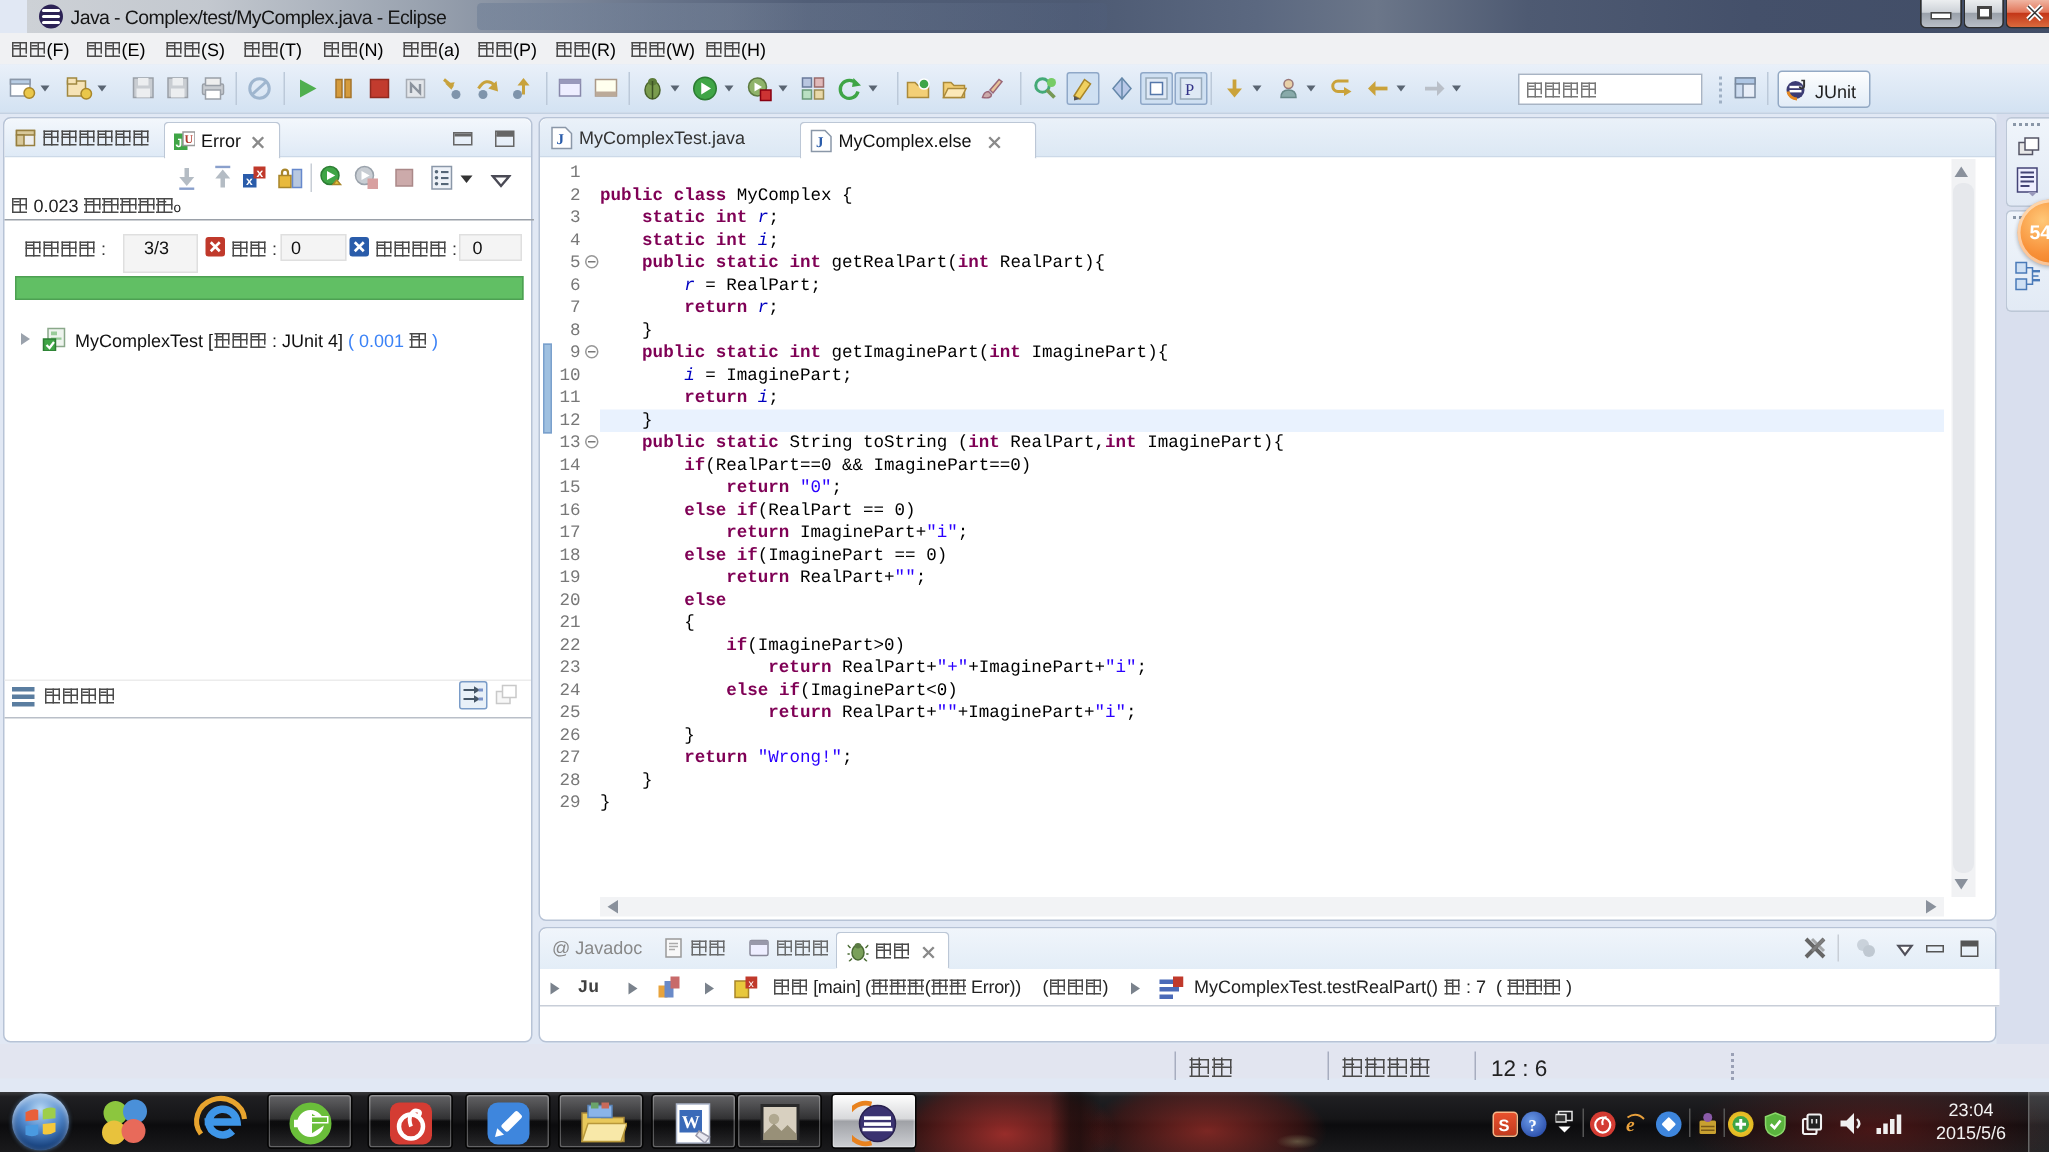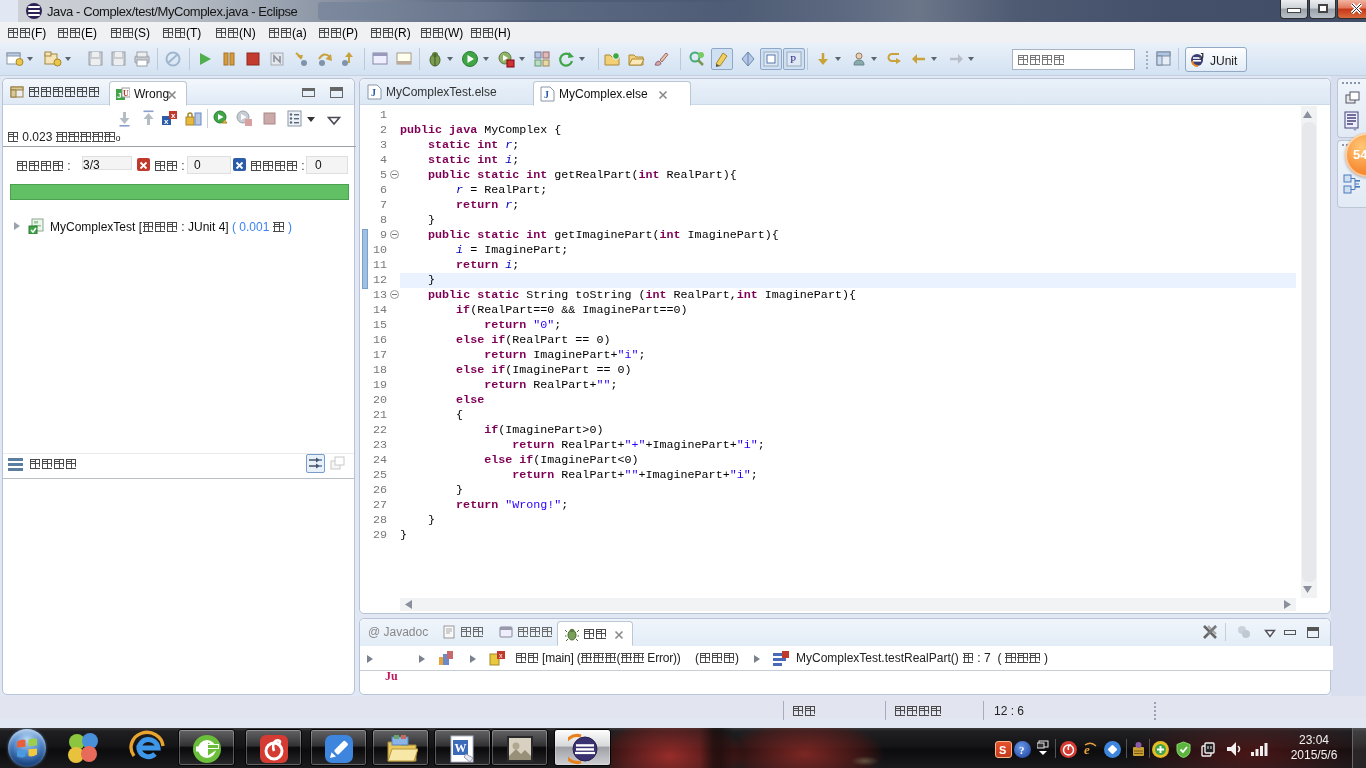--- a/index.html
+++ b/index.html
@@ -35,21 +35,21 @@
 #ws{left:0;top:76px;width:1366px;height:620px}
 #ws .bgsb{position:absolute;left:1331px;top:0;width:35px;height:620px;background:#d9dfee}
 .panel{position:absolute;background:#fff;border:1px solid #b7c3d6;border-radius:5px}
 #lp{left:2px;top:2px;width:353px;height:617px}
 #lphead{position:absolute;left:0;top:0;right:0;height:26px;background:linear-gradient(#f3f7fc,#dfeaf6);border-bottom:1px solid #ccd9e8;border-radius:5px 5px 0 0}
 .vtab{position:absolute;background:#fff;border:1px solid #bcc7d6;border-bottom:1px solid #fff;border-radius:3.5px 3.5px 0 0;top:2px;height:25px}
 #ep{left:359px;top:2px;width:972px;height:536px}
 #ephead{position:absolute;left:0;top:0;right:0;height:26px;background:linear-gradient(#eaf1f9,#dce8f4);border-bottom:1px solid #ccd9e8;border-radius:5px 5px 0 0}
 #bp{left:359px;top:542px;width:972px;height:77px}
 #bphead{position:absolute;left:0;top:0;right:0;height:27px;background:linear-gradient(#f0f5fb,#e3edf7);border-radius:5px 5px 0 0}
-#sbar{left:0;top:696px;width:1366px;height:23px;background:#e2e5f0;font-size:12px;color:#222}
+#sbar{left:0;top:696px;width:1366px;height:23px;background:#e2e5f0;font-size:15px;color:#222}
 #task{left:0;top:728px;width:1366px;height:40px;background:linear-gradient(#3a3a3c 0,#1f1f22 8%,#151517 45%,#0c0c0e 55%,#1a1a1c 100%);overflow:hidden}
 .tkbtn{position:absolute;top:1px;width:57px;height:37px;border-radius:3px;border:1px solid #050505;
 background:linear-gradient(rgba(255,255,255,.30),rgba(255,255,255,.12) 45%,rgba(0,0,0,.28) 50%,rgba(255,255,255,.08));box-shadow:inset 0 0 0 1px rgba(255,255,255,.28)}
 .tkbtn.active{background:linear-gradient(#fefefe,#d8d9db 45%,#9fa1a6 50%,#cdcfd3)}
 .tray-ic{position:absolute;top:13px;width:17px;height:17px;border-radius:3px}
 #codepre{position:absolute;left:40px;top:29px;font-family:"Liberation Mono",monospace;font-size:11.7px;line-height:15px;color:#000;white-space:pre}
 #codepre k{color:#7f0055;font-weight:bold;font-style:normal}
 #codepre s1{color:#2a00ff;text-decoration:none;font-style:normal}
 #codepre f{color:#0000c0;font-style:italic}
 #lnums{position:absolute;left:3px;top:29px;width:24px;font-size:11.7px;line-height:15px;color:#787878;text-align:right;white-space:pre;font-family:"Liberation Mono",monospace}
@@ -285,21 +285,21 @@
             <rect x="1" y="5" width="5" height="7" fill="#d8c89a" stroke="#977f3f"></rect>
           </svg></div>
       <div class="abs" style="left:25px;top:6px;font-size:12px;color:#333"><b class="c"></b><b class="c"></b><b class="c"></b><b class="c"></b><b class="c"></b><b class="c"></b></div>
       <div class="vtab" style="left:106px;width:78px">
         <div class="abs" style="left:5px;top:5px"><svg width="15" height="15">
               <rect x="1" y="2" width="9" height="11" fill="#3fa546"></rect>
               <text x="2" y="11" font-size="8" fill="#fff" font-family="Liberation Sans" font-weight="bold">J</text>
               <rect x="7" y="1" width="8" height="9" fill="#fff" stroke="#999"></rect>
               <text x="8" y="8.5" font-size="8" fill="#b03a2e" font-family="Liberation Serif" font-weight="bold">U</text>
             </svg></div>
-        <div class="abs" style="left:24px;top:5px;font-size:12px;color:#111">Wrong</div>
+        <div class="abs" style="left:24px;top:5px;font-size:12px;color:#111">Error</div>
         <svg class="abs" style="left:57px;top:8px" width="10" height="10">
             <path d="M1.5 1.5 L8.5 8.5 M8.5 1.5 L1.5 8.5" stroke="#8a8a8a" stroke-width="1.6"></path>
           </svg>
       </div>
       <div class="abs" style="left:299px;top:9px;width:13px;height:9px;border:1px solid #666">
           <div style="height:2px;background:#666"></div>
         </div>
       <div class="abs" style="left:327px;top:8px;width:13px;height:11px;border:1px solid #666">
           <div style="height:3px;background:#666;border-bottom:1px solid #666"></div>
         </div>
@@ -348,21 +348,21 @@
           <circle cx="5" cy="12.5" r="1.2" fill="#567"></circle>
           <rect x="8" y="12" width="5" height="1.4" fill="#567"></rect>
         </svg></div>
       <div class="abs" style="left:304px;top:38px;width:0;height:0;border:4px solid transparent;border-top:5px solid #333"></div>
       <svg class="abs" style="left:324px;top:37px" width="14" height="10">
         <polygon points="1.5,1.5 12.5,1.5 7,8" fill="#fdfdfd" stroke="#4a4a55" stroke-width="1.6"></polygon>
       </svg>
     <div class="abs" style="left:4px;top:51px;font-size:12px;color:#222"><b class="c"></b> 0.023 <b class="c"></b><b class="c"></b><b class="c"></b><b class="c"></b><b class="c"></b><span style="font-size:9px">o</span></div>
     <div class="abs" style="left:0;top:67px;width:353px;height:1px;background:#9aa0a8"></div>
     <div class="abs" style="left:13px;top:80px;font-size:12px;color:#333"><b class="c"></b><b class="c"></b><b class="c"></b><b class="c"></b> : </div>
-    <div class="abs" style="left:79px;top:77px;width:50px;height:14px;background:#f4f4f4;border:1px solid #dfdfdf;font-size:12px;padding:1px 0;color:#111">3/3</div>
+    <div class="abs" style="left:79px;top:77px;width:50px;height:26px;background:#f4f4f4;border:1px solid #dfdfdf;font-size:12px;padding:1px 13px;color:#111">3/3</div>
     <div class="abs" style="left:134px;top:79px;width:13px;height:13px;background:#c0392b;border-radius:2px"><svg width="13" height="13">
           <path d="M3.5 3.5 l6 6 m0 -6 l-6 6" stroke="#fff" stroke-width="1.8"></path>
         </svg></div>
     <div class="abs" style="left:151px;top:80px;font-size:12px;color:#333"><b class="c"></b><b class="c"></b> : </div>
     <div class="abs" style="left:184px;top:77px;width:44px;height:18px;background:#f4f4f4;border:1px solid #dfdfdf;font-size:12px;padding:1px 6px;color:#111">0</div>
     <div class="abs" style="left:230px;top:79px;width:13px;height:13px;background:#2a5caa;border-radius:2px"><svg width="13" height="13">
           <path d="M3.5 3.5 l6 6 m0 -6 l-6 6" stroke="#fff" stroke-width="1.8"></path>
         </svg></div>
     <div class="abs" style="left:247px;top:80px;font-size:12px;color:#333"><b class="c"></b><b class="c"></b><b class="c"></b><b class="c"></b> : </div>
     <div class="abs" style="left:303px;top:77px;width:42px;height:18px;background:#f4f4f4;border:1px solid #dfdfdf;font-size:12px;padding:1px 8px;color:#111">0</div>
@@ -396,21 +396,21 @@
         </svg></div>
     <div class="abs" style="left:0;top:399px;width:351px;height:1px;background:#b9bfc8"></div>
   </div>
 
   <div class="panel" id="ep">
     <div id="ephead">
       <div class="abs" style="left:7px;top:5px"><svg width="15" height="16">
             <path d="M1 1 h9 l4 4 v10 H1z" fill="#fff" stroke="#8a97a8"></path>
             <text x="4" y="12" font-size="10" fill="#2a5caa" font-family="Liberation Serif" font-weight="bold">J</text>
           </svg></div>
-      <div class="abs" style="left:26px;top:6px;font-size:12px;color:#333">MyComplexTest.else</div>
+      <div class="abs" style="left:26px;top:6px;font-size:12px;color:#333">MyComplexTest.java</div>
       <div class="vtab" style="left:173px;width:158px">
         <div class="abs" style="left:6px;top:4px"><svg width="15" height="16">
               <path d="M1 1 h9 l4 4 v10 H1z" fill="#fff" stroke="#8a97a8"></path>
               <text x="4" y="12" font-size="10" fill="#2a5caa" font-family="Liberation Serif" font-weight="bold">J</text>
             </svg></div>
         <div class="abs" style="left:25px;top:5px;font-size:12px;color:#111">MyComplex.else</div>
         <svg class="abs" style="left:124px;top:8px" width="11" height="11">
             <path d="M1.5 1.5 L8.5 8.5 M8.5 1.5 L1.5 8.5" stroke="#8a8a8a" stroke-width="1.6"></path>
           </svg>
       </div>
@@ -451,21 +451,21 @@
     <div class="fold" style="top:91px">
         <i></i>
       </div>
     <div class="fold" style="top:151px">
         <i></i>
       </div>
     <div class="fold" style="top:211px">
         <i></i>
       </div>
     <div id="codepre">
-<k>public</k> <k>java</k> MyComplex {
+<k>public</k> <k>class</k> MyComplex {
     <k>static</k> <k>int</k> <f>r</f>;
     <k>static</k> <k>int</k> <f>i</f>;
     <k>public</k> <k>static</k> <k>int</k> getRealPart(<k>int</k> RealPart){
         <f>r</f> = RealPart;
         <k>return</k> <f>r</f>;
     }
     <k>public</k> <k>static</k> <k>int</k> getImaginePart(<k>int</k> ImaginePart){
         <f>i</f> = ImaginePart;
         <k>return</k> <f>i</f>;
     }
@@ -543,21 +543,21 @@
       <svg class="abs" style="left:904px;top:10px" width="12" height="9">
           <polygon points="1.5,1.5 10.5,1.5 6,7.5" fill="#fdfdfd" stroke="#50505a" stroke-width="1.4"></polygon>
         </svg>
       <div class="abs" style="left:924px;top:11px;width:12px;height:5px;border:1px solid #555"></div>
       <div class="abs" style="left:947px;top:8px;width:12px;height:11px;border:1px solid #555">
           <div style="height:3px;background:#555"></div>
         </div>
     </div>
     <div class="abs" style="left:0;top:27px;width:973px;height:25px;border-bottom:1px solid #c8ced8;background:#fff">
       <span class="crumb" style="left:5px;top:5px"><span class="tri"></span></span>
-      <span class="crumb" style="left:25px;top:23px;color:#be185d;font-family:Liberation Serif, serif;font-weight:bold">Ju</span>
+      <span class="crumb" style="left:25px;top:5px;color:#404040;font-family:Liberation Mono, monospace;font-weight:bold">Ju</span>
       <span class="crumb" style="left:57px;top:5px"><span class="tri"></span></span>
       <div class="abs" style="left:77px;top:4px;width:17px;height:17px"><svg width="17" height="17">
             <rect x="2" y="7" width="6" height="8" fill="#e8a33c"></rect>
             <rect x="6" y="4" width="6" height="11" fill="#6a8ac8"></rect>
             <rect x="10" y="1" width="6" height="8" fill="#c86a6a"></rect>
           </svg></div>
       <span class="crumb" style="left:108px;top:5px"><span class="tri"></span></span>
       <div class="abs" style="left:128px;top:4px;width:17px;height:17px"><svg width="17" height="17">
             <rect x="2" y="4" width="9" height="11" fill="#e8c83c" stroke="#a8852a"></rect>
             <rect x="9" y="1" width="8" height="8" fill="#c0392b"></rect>

